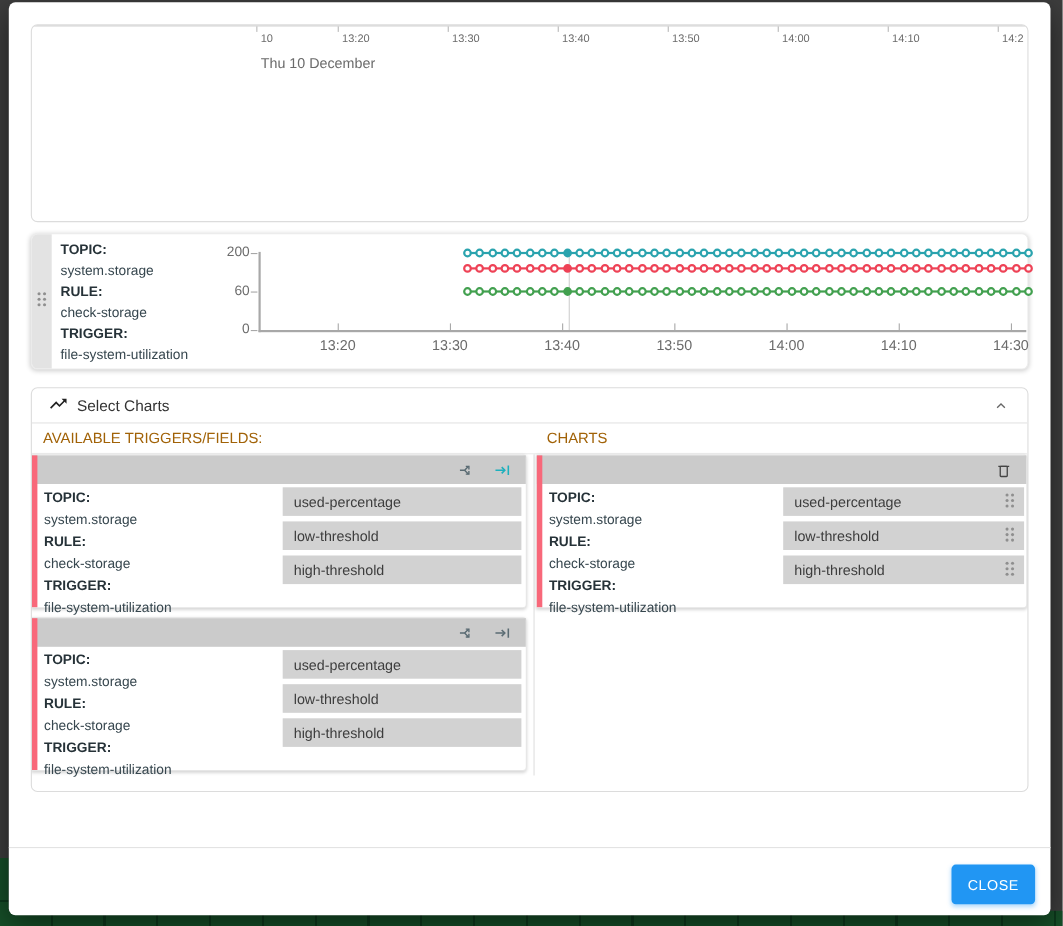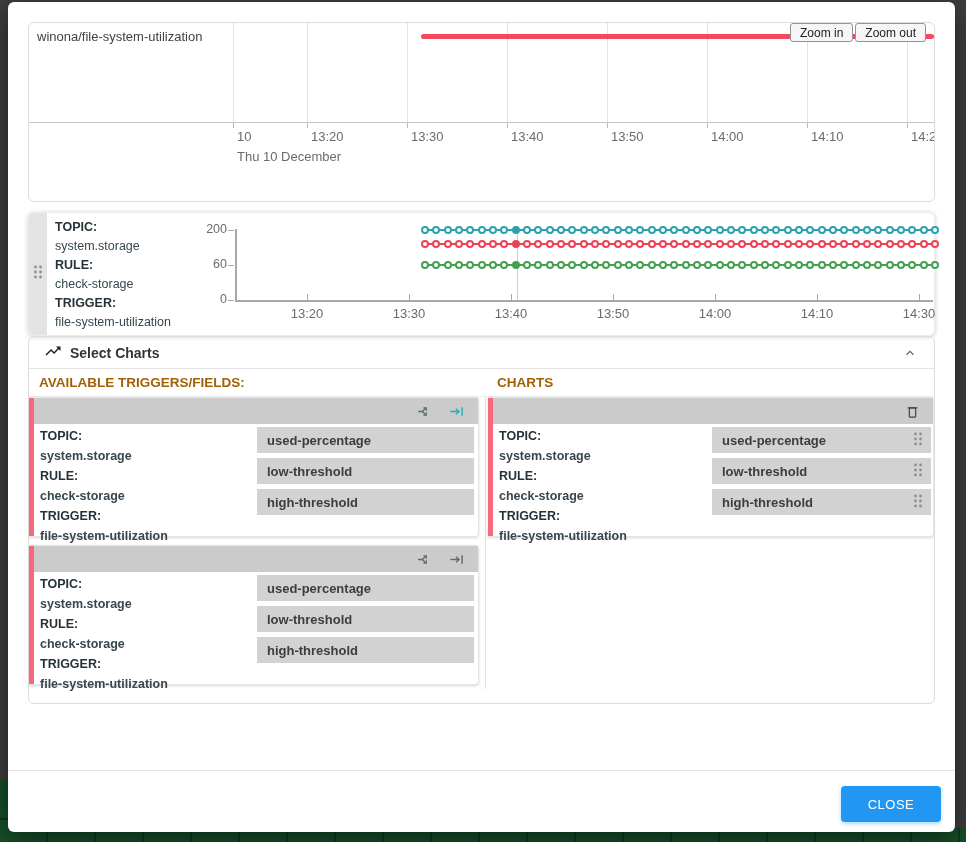--- a/index.html
+++ b/index.html
@@ -30,21 +30,21 @@
   .timeline-panel { height:180px; }
   .tl-chart { position:relative; height:99px; }
   .tl-gridline { position:absolute; top:0; bottom:0; width:1px; background:#e2e2e2; }
   .tl-rowlabel { position:absolute; left:8px; top:6px; font-size:13px; color:#424242; }
   .tl-bar { position:absolute; left:392px; right:0; top:11px; height:5px; border-radius:3px; }
   .tl-buttons { position:absolute; top:0; left:761px; display:flex; gap:2px; z-index:3; }
   .tl-buttons button { font-family:inherit; font-size:12px; height:19px; padding:0 9px;
     background:#f6f6f6; border:1px solid #949494; border-radius:3px; color:#222; cursor:pointer; }
   .tl-axis { position:relative; height:46px; border-top:1px solid #c6c6c6; }
   .tl-tick { position:absolute; top:0; width:1px; height:5px; background:#b9b9b9; }
-  .tl-ticklabel { position:absolute; top:6px; font-size:13px; color:#6b6b6b; white-space:nowrap; }
+  .tl-ticklabel { position:absolute; top:6px; font-size:10px; color:#6b6b6b; white-space:nowrap; }
   .tl-date { position:absolute; left:208px; top:26px; font-size:13px; color:#6b6b6b; }
 
   
   .chart-card { position:relative; margin-top:10px; height:124px; background:#fff;
     border:1px solid #ececec; border-radius:6px; box-shadow:0 1px 5px rgba(0,0,0,.2); }
   .drag-strip { position:absolute; left:0; top:0; bottom:0; width:18px; background:#e3e3e3;
     border-radius:5px 0 0 5px; display:flex; align-items:center; justify-content:center; cursor:grab; }
   .trig-info { position:absolute; left:26px; top:5px; font-size:12.5px; line-height:19px; color:#37474f; }
   .trig-info b { color:#263238; }
   .plot { position:absolute; inset:0; }
@@ -59,21 +59,21 @@
   .ring { position:absolute; width:8px; height:8px; border:2px solid; border-radius:50%;
     background:#fff; transform:translate(-50%,-50%); z-index:2; }
   .ring.filled { z-index:3; }
   .tooltip { position:absolute; left:503px; top:11px; width:157px; height:111px; background:#fff;
     border:1px solid #cfcfcf; border-radius:2px; box-shadow:0 1px 4px rgba(0,0,0,.12);
     padding:8px 10px; z-index:5; font-size:13px; }
   .tt-time { color:#333; margin-bottom:4px; line-height:18px; }
   .tt-entry { line-height:26px; white-space:nowrap; }
 
   
-  .select-panel { margin-top:0; height:368px;font-weight:bold; }
+  .select-panel { margin-top:16px; height:368px; }
   .col-headings { height:28px; display:flex; align-items:center; border-bottom:1px solid #ececec;
     font-size:13.5px; color:#a16207; }
   .col-headings .left { width:456px; padding-left:10px; }
   .col-headings .right { padding-left:12px; }
   .columns { position:relative; height:306px; }
   .col-divider { position:absolute; left:456px; top:0; bottom:14px; width:1px; background:#e0e0e0; }
   .col { position:absolute; top:0; }
   .col.left { left:0; width:450px; }
   .col.right { left:459px; width:446px; }
   .sc-card { position:relative; height:140px; margin-bottom:8px; border:1px solid #e6e6e6;
@@ -86,54 +86,36 @@
   .sc-info b { color:#263238; }
   .pills { position:absolute; top:3px; display:flex; flex-direction:column; gap:5px; }
   .col.left .pills { left:228px; right:4px; }
   .col.right .pills { left:224px; right:2px; }
   .pill { height:26px; background:#d2d2d2; display:flex; align-items:center; padding:0 10px;
     font-size:13px; color:#3d3d3d; cursor:grab; }
   .pill.with-drag { justify-content:space-between; padding-right:7px; }
 
   
   .modal-footer { position:absolute; left:0; right:0; bottom:0; height:62px; border-top:1px solid #e3e3e3; }
-  .close-btn { position:absolute; right:14px; top:15px; width:100px; height:36px; background:#2196f3;
+  .close-btn { position:absolute; right:14px; top:15px; width:76px; height:36px; background:#2196f3;
     color:#fff; border:none; border-radius:4px; font-family:inherit; font-size:13px;
     letter-spacing:.5px; cursor:pointer; box-shadow:0 2px 4px rgba(33,150,243,.35); }
 </style>
 </head>
 <body>
 
 <div class="bg-strip-bottom"></div>
 <div class="bg-strip-left"></div>
 
 <div class="modal">
 
 
   <div class="modal-body">
 
     <section class="panel timeline-panel">
-      <div class="tl-chart">
-        <div id="tl-grid">
-            <div class="tl-gridline" style="left: 204px;"></div>
-            <div class="tl-gridline" style="left: 278px;"></div>
-            <div class="tl-gridline" style="left: 378px;"></div>
-            <div class="tl-gridline" style="left: 478px;"></div>
-            <div class="tl-gridline" style="left: 578px;"></div>
-            <div class="tl-gridline" style="left: 678px;"></div>
-            <div class="tl-gridline" style="left: 778px;"></div>
-            <div class="tl-gridline" style="left: 878px;"></div>
-          </div>
-        <div class="tl-rowlabel">winona/file-system-utilization</div>
-        <div class="tl-bar" id="tl-bar" style="background: rgb(248, 72, 94);"></div>
-        <div class="tl-buttons">
-          <button>Zoom in</button>
-          <button>Zoom out</button>
-        </div>
-      </div>
       <div class="tl-axis" id="tl-axis">
         <div class="tl-date">Thu 10 December</div>
       <div class="tl-tick" style="left: 204px;"></div>
           <div class="tl-ticklabel" style="left: 208px;">10</div>
           <div class="tl-tick" style="left: 278px;"></div>
           <div class="tl-ticklabel" style="left: 282px;">13:20</div>
           <div class="tl-tick" style="left: 378px;"></div>
           <div class="tl-ticklabel" style="left: 382px;">13:30</div>
           <div class="tl-tick" style="left: 478px;"></div>
           <div class="tl-ticklabel" style="left: 482px;">13:40</div>

